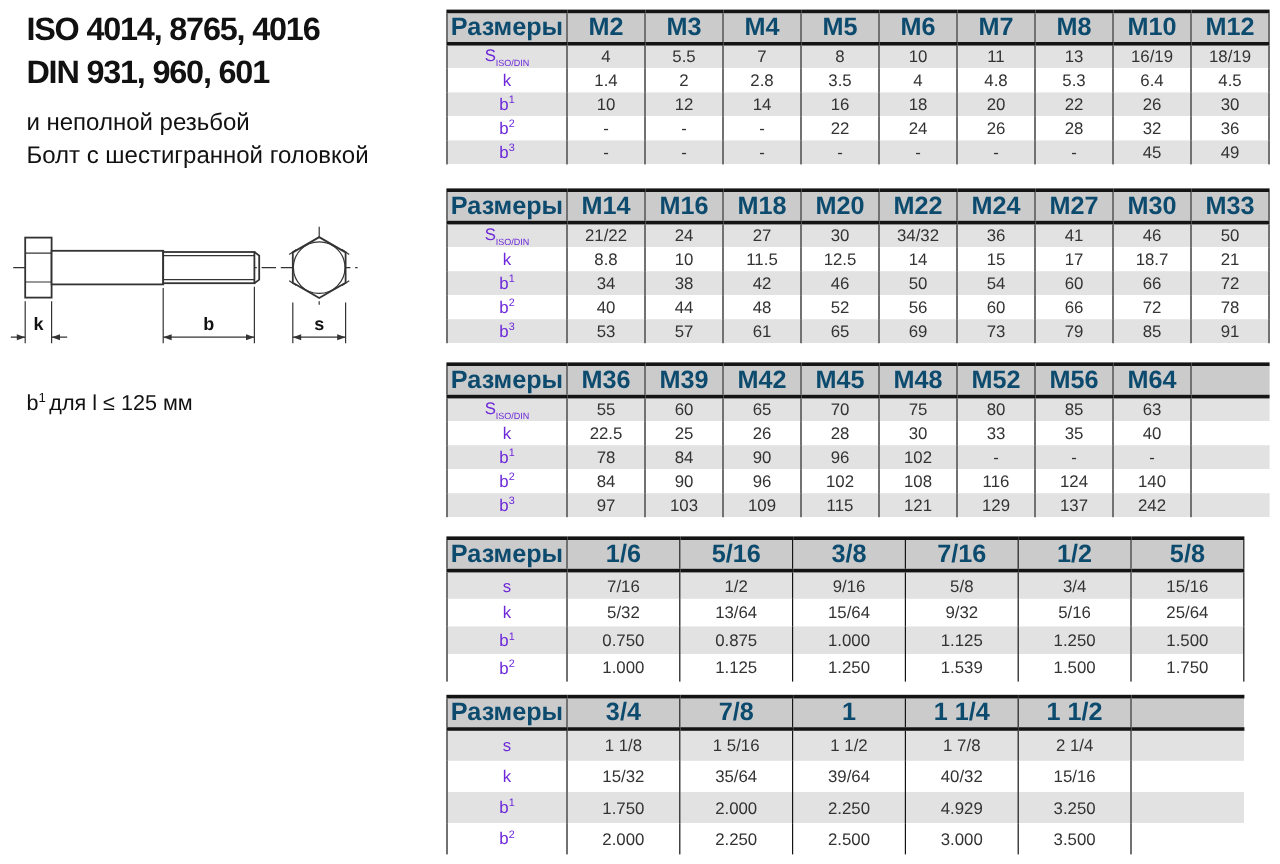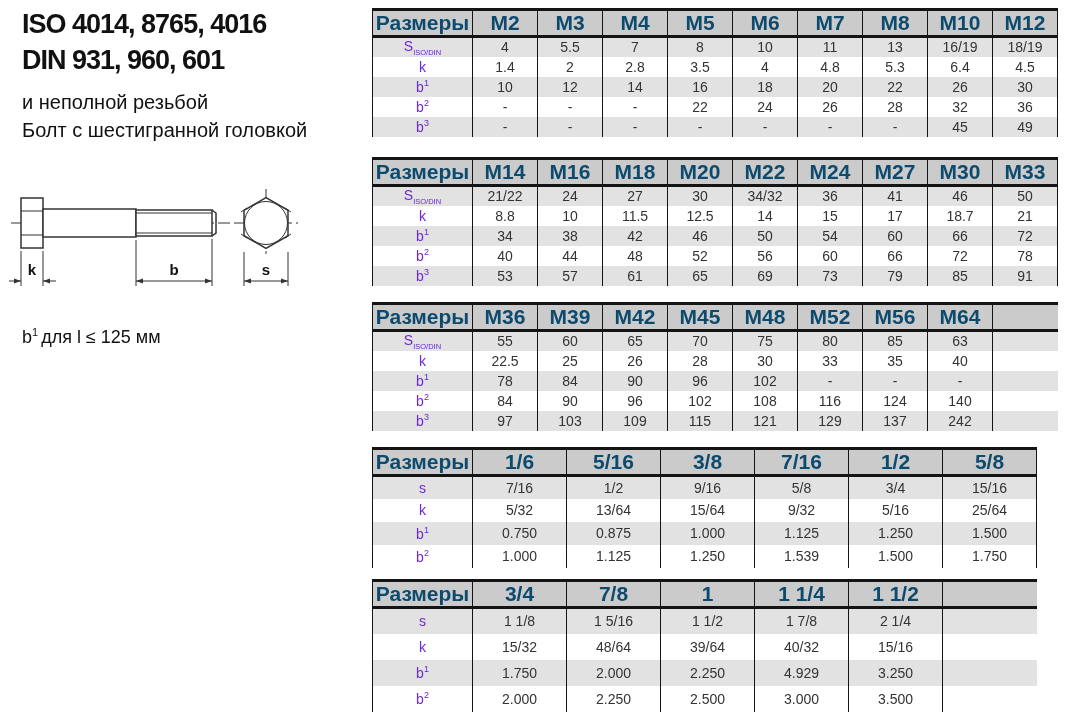--- a/index.html
+++ b/index.html
@@ -492,21 +492,21 @@
             <td>1 1/8</td>
             <td>1 5/16</td>
             <td>1 1/2</td>
             <td>1 7/8</td>
             <td>2 1/4</td>
             <td></td>
           </tr>
           <tr>
             <td class="rowlbl"><span>k</span></td>
             <td>15/32</td>
-            <td>48/64</td>
+            <td>35/64</td>
             <td>39/64</td>
             <td>40/32</td>
             <td>15/16</td>
             <td></td>
           </tr>
           <tr class="shade">
             <td class="rowlbl"><span>b</span><sup>1</sup></td>
             <td>1.750</td>
             <td>2.000</td>
             <td>2.250</td>

